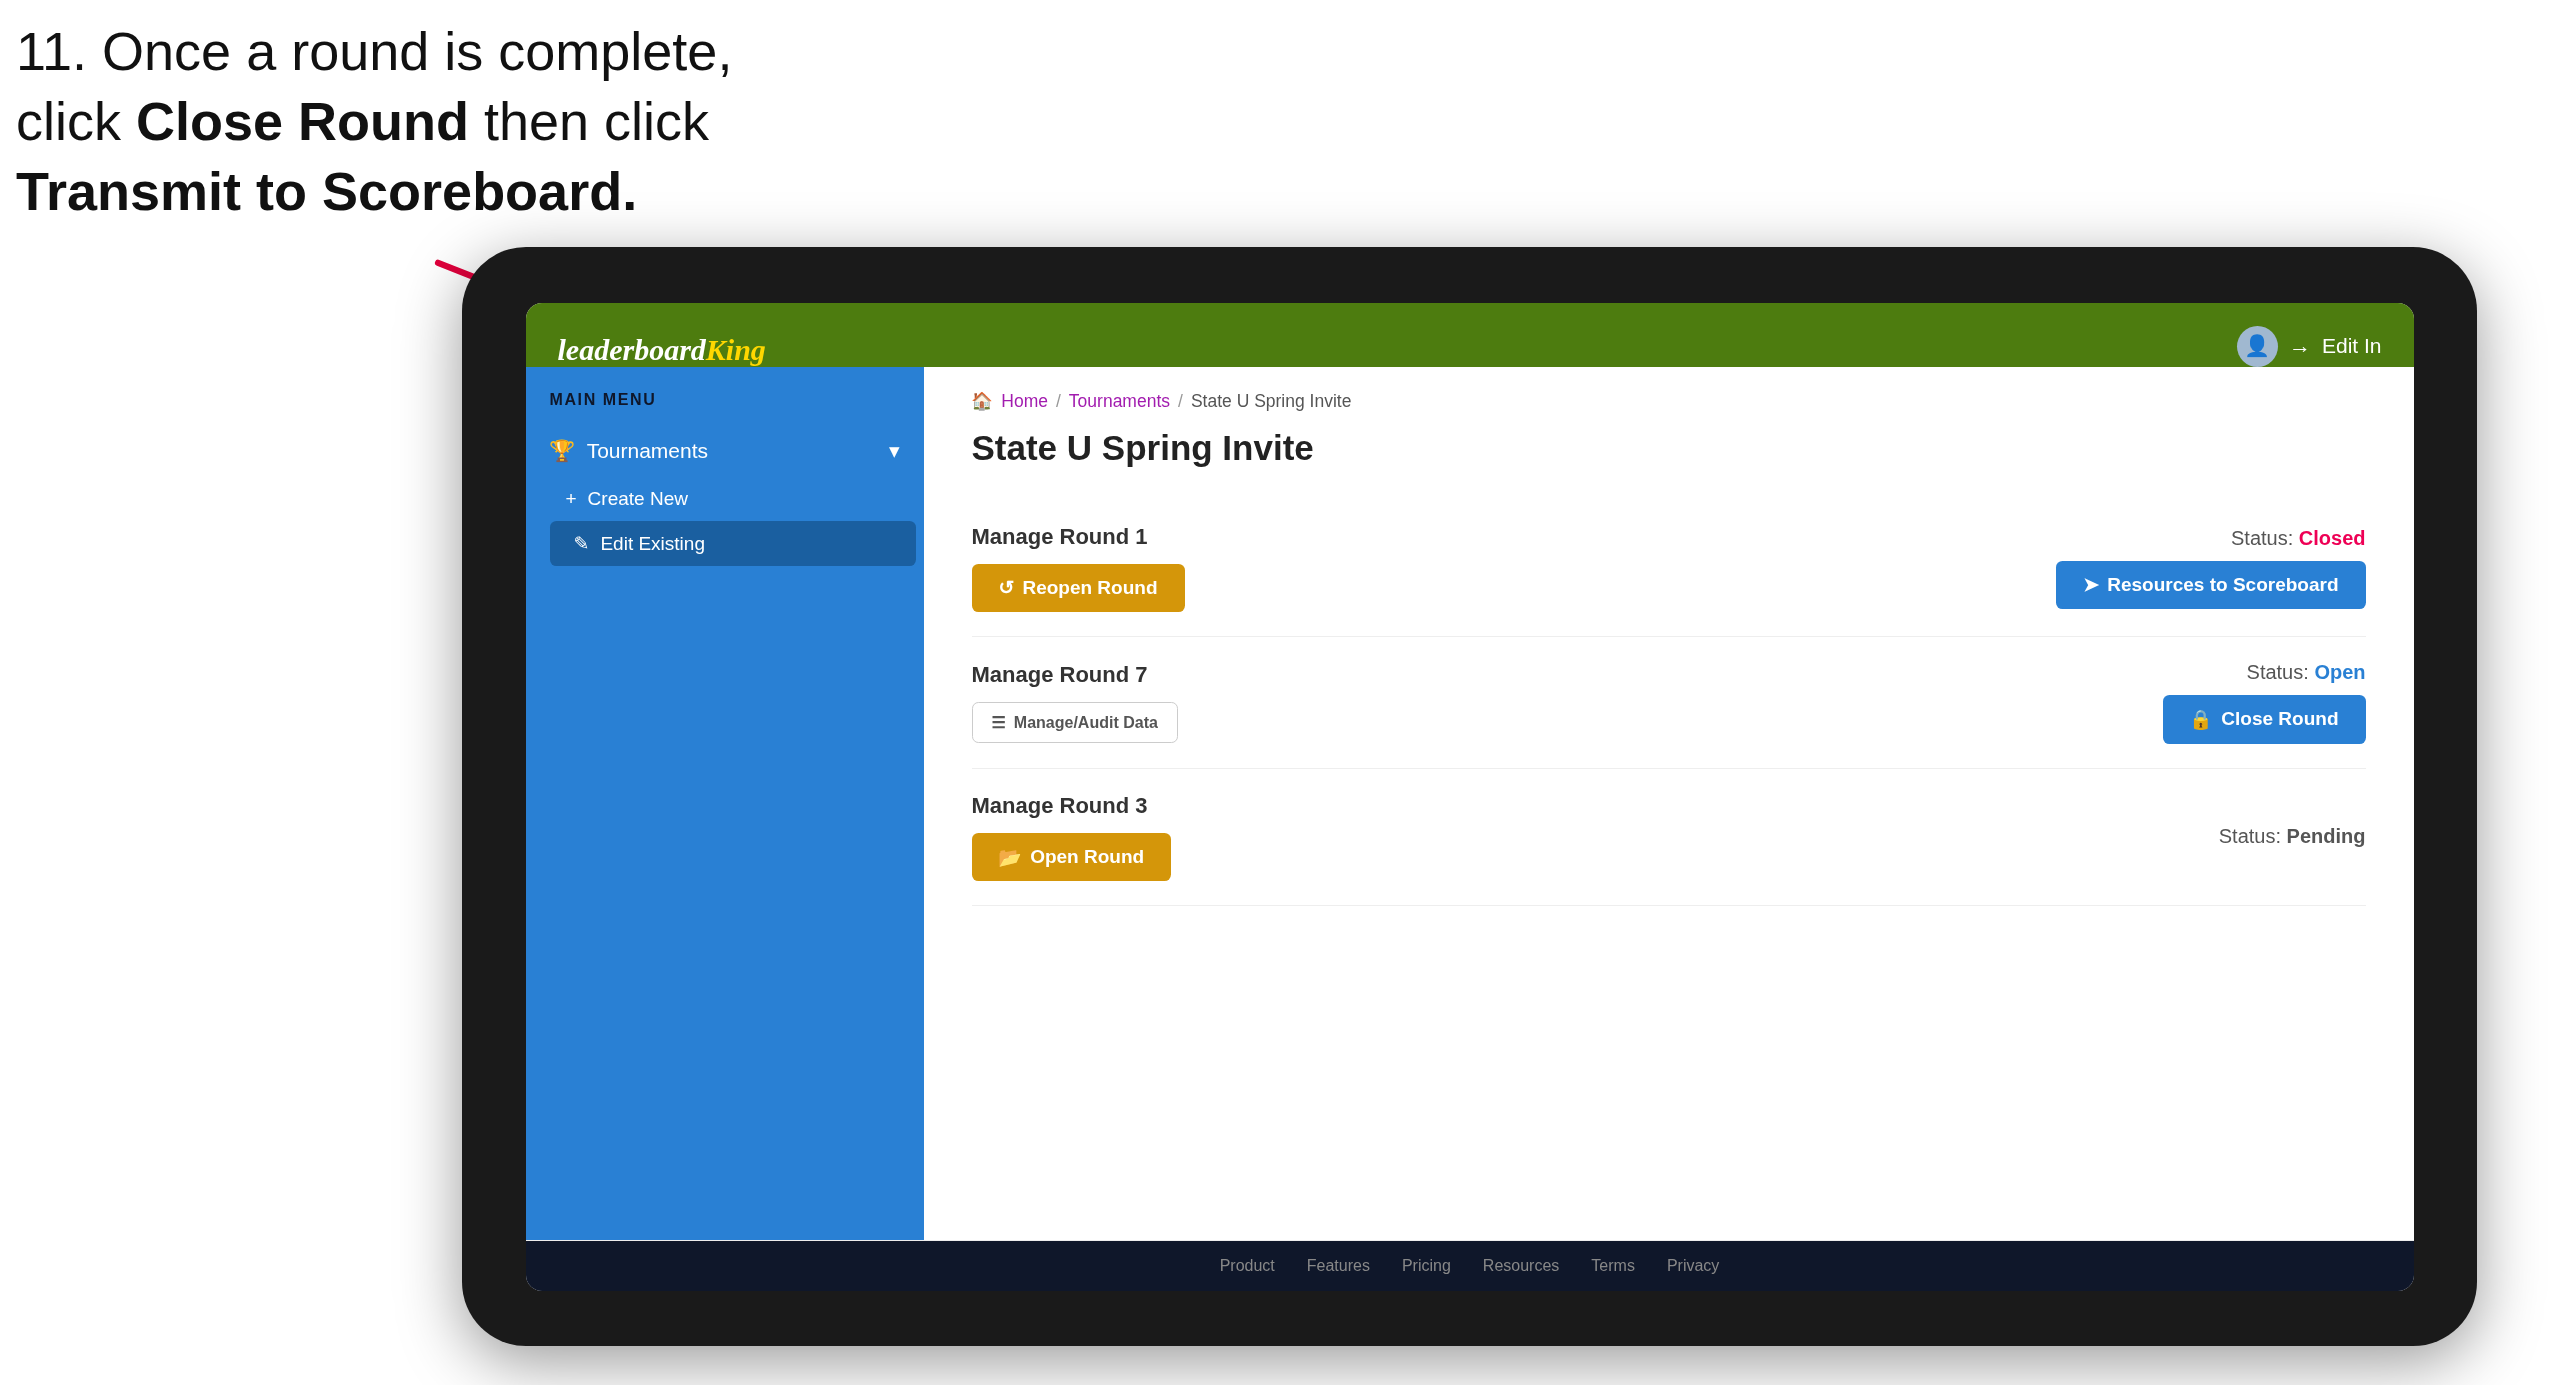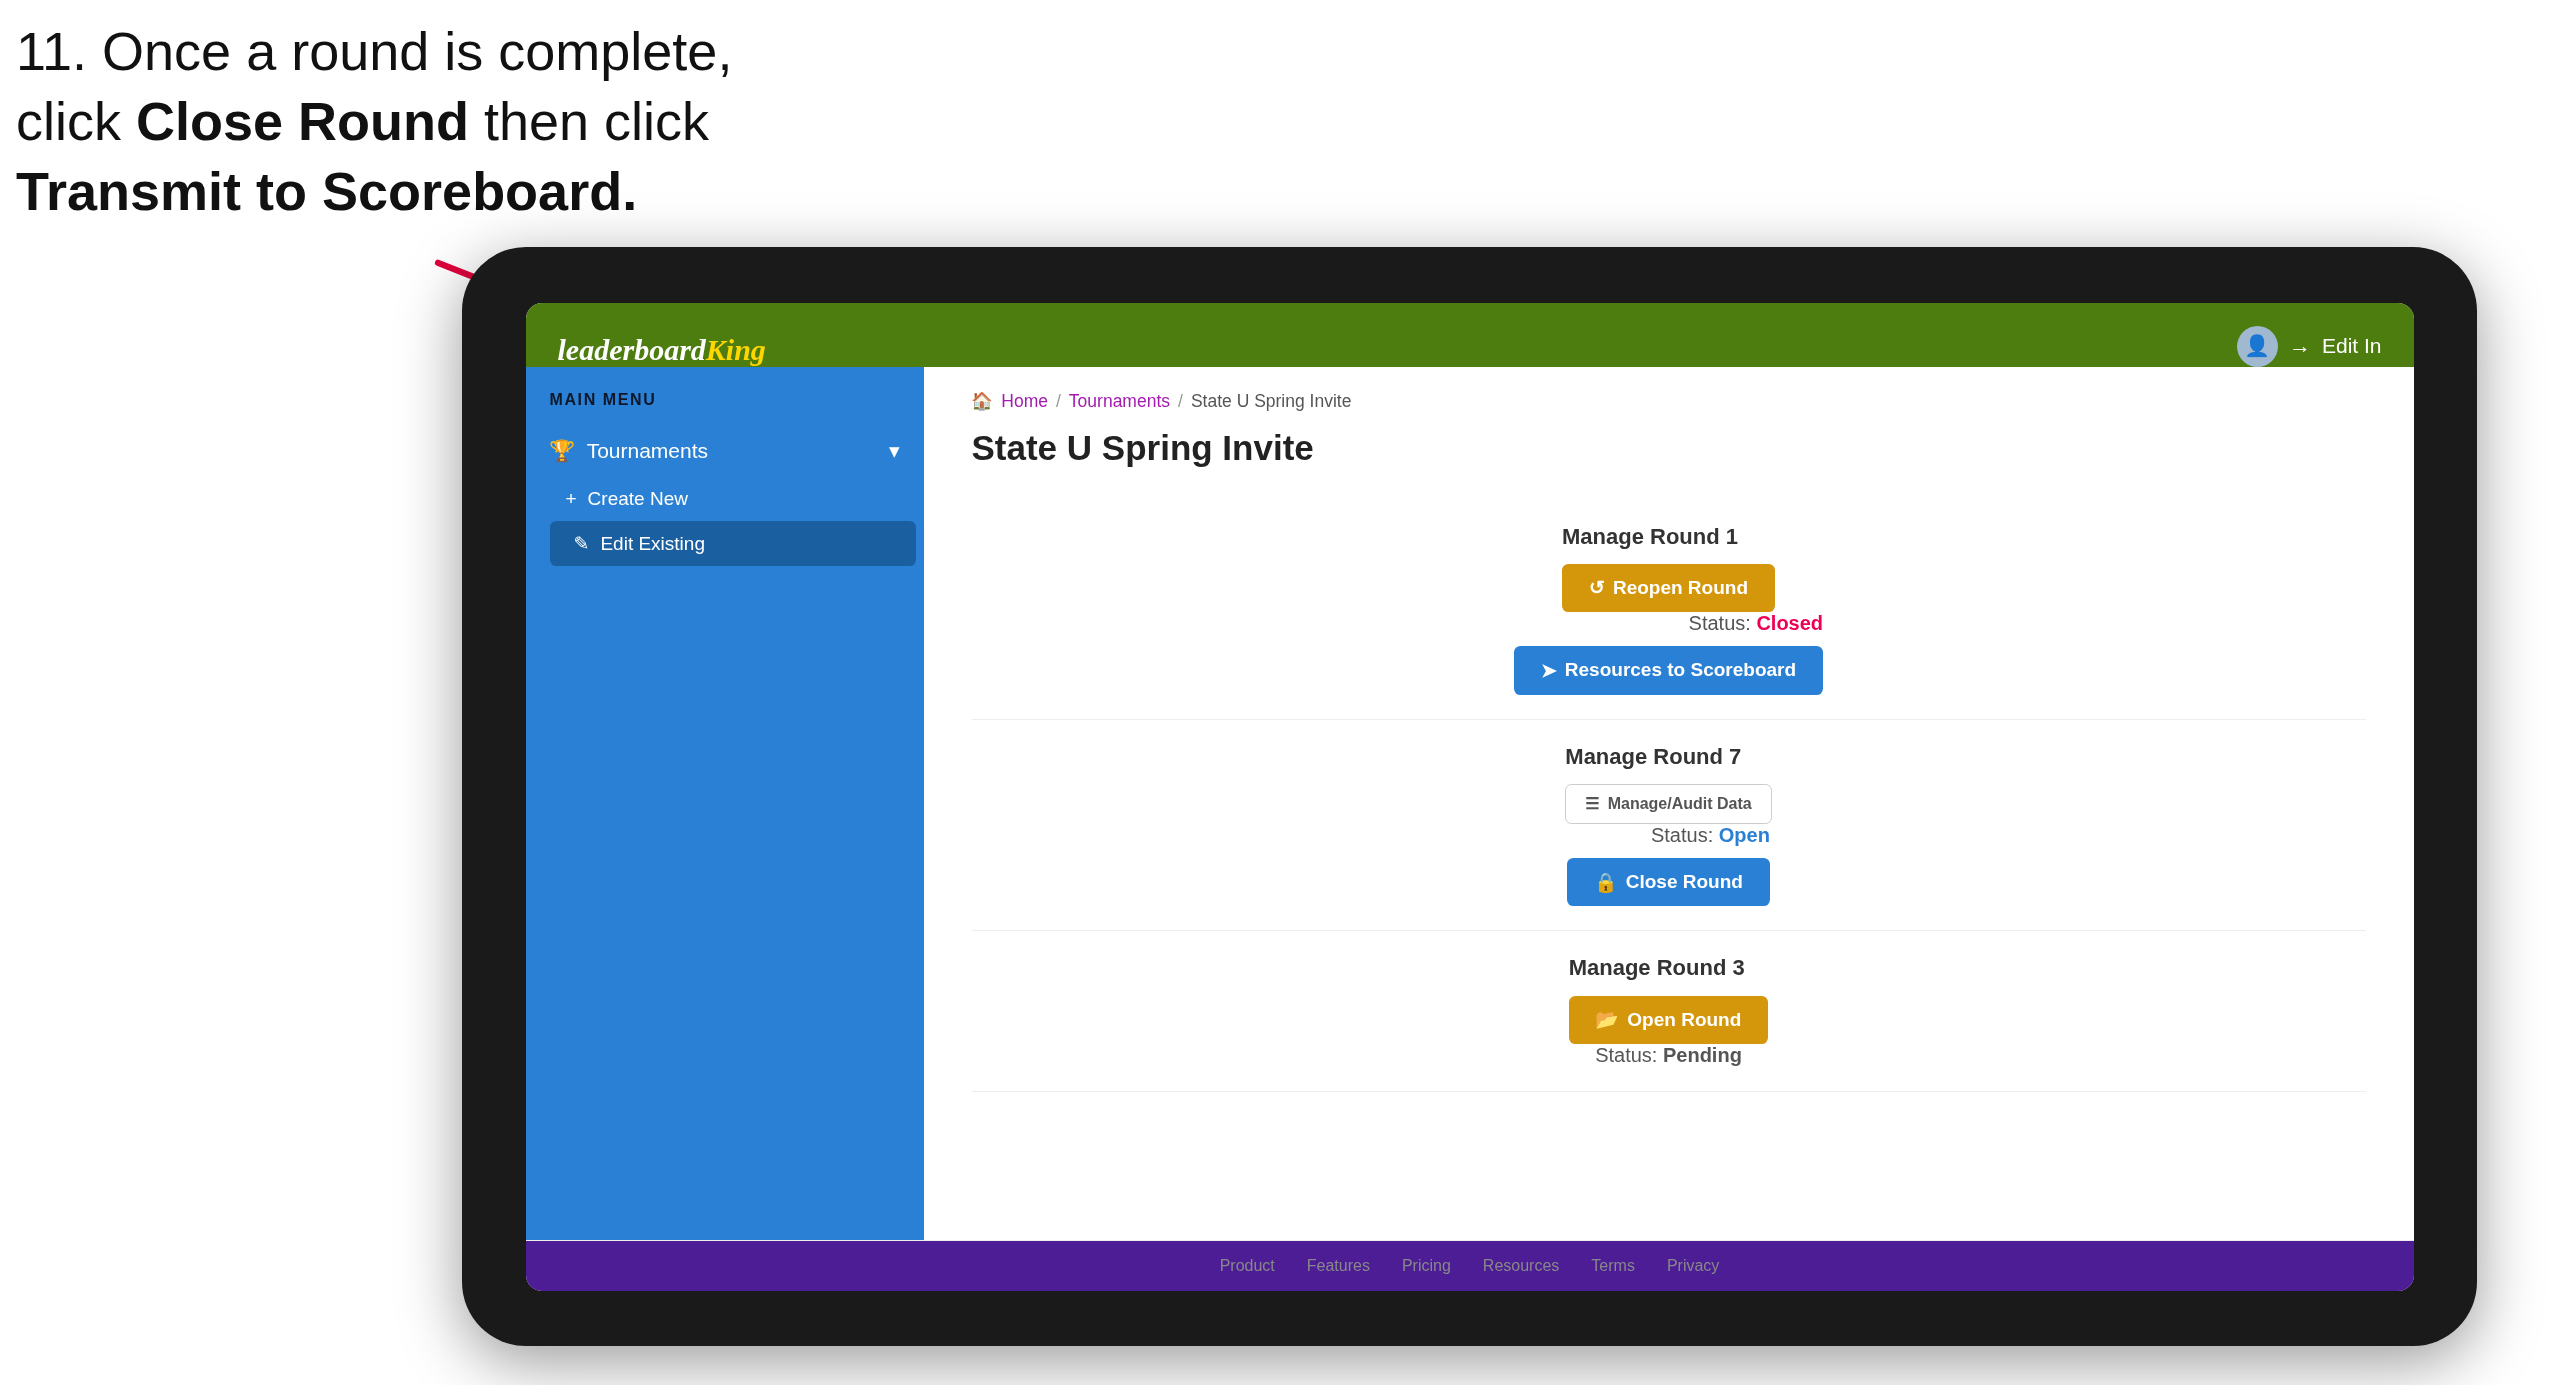--- a/index.html
+++ b/index.html
@@ -193,21 +193,20 @@
       margin-bottom: 32px;
     }
 
     
     .round-section {
       border-bottom: 0.8px solid #eee;
       padding: 24px 0;
       display: flex;
       align-items: center;
       justify-content: space-between;
-      flex-direction: column;
     }
 
     .round-left {
       flex: 1;
     }
 
     .round-title {
       font-size: 22px;
       font-weight: 600;
       color: #333;
@@ -257,21 +256,21 @@
     .btn-gray-outline {
       background: white;
       color: #555;
       border: 0.8px solid #ccc;
       font-size: 16px;
       padding: 9.6px 19px;
     }
 
     
     .footer {
-      background: #4c1d95;
+      background: #0f172a;
       border-top: 0.8px solid #eee;
       padding: 16px 64px;
       display: flex;
       gap: 32px;
       justify-content: center;
       font-size: 16px;
       color: #888;
       flex-shrink: 0;
     }
     .footer a { color: #888; text-decoration: none; }

